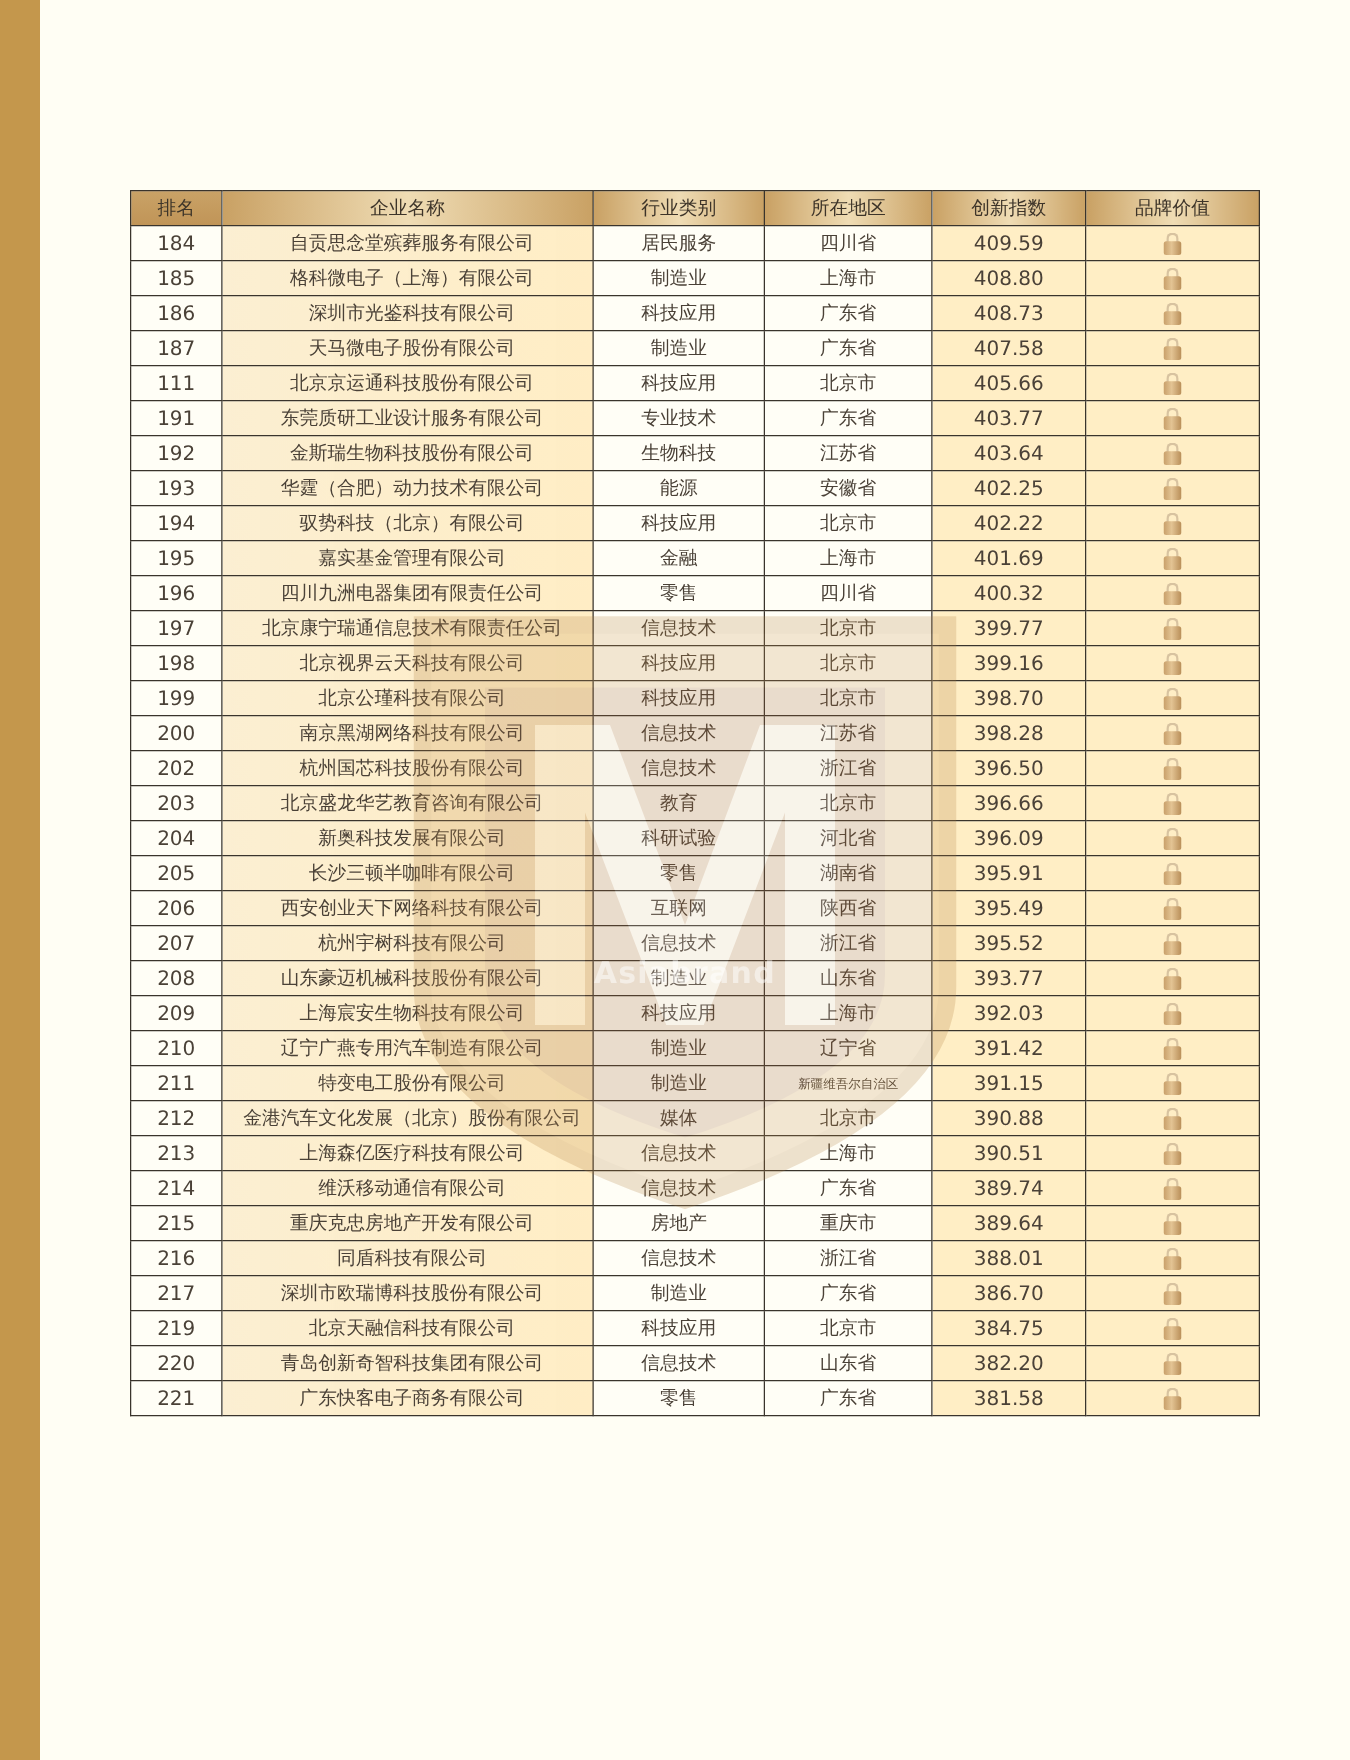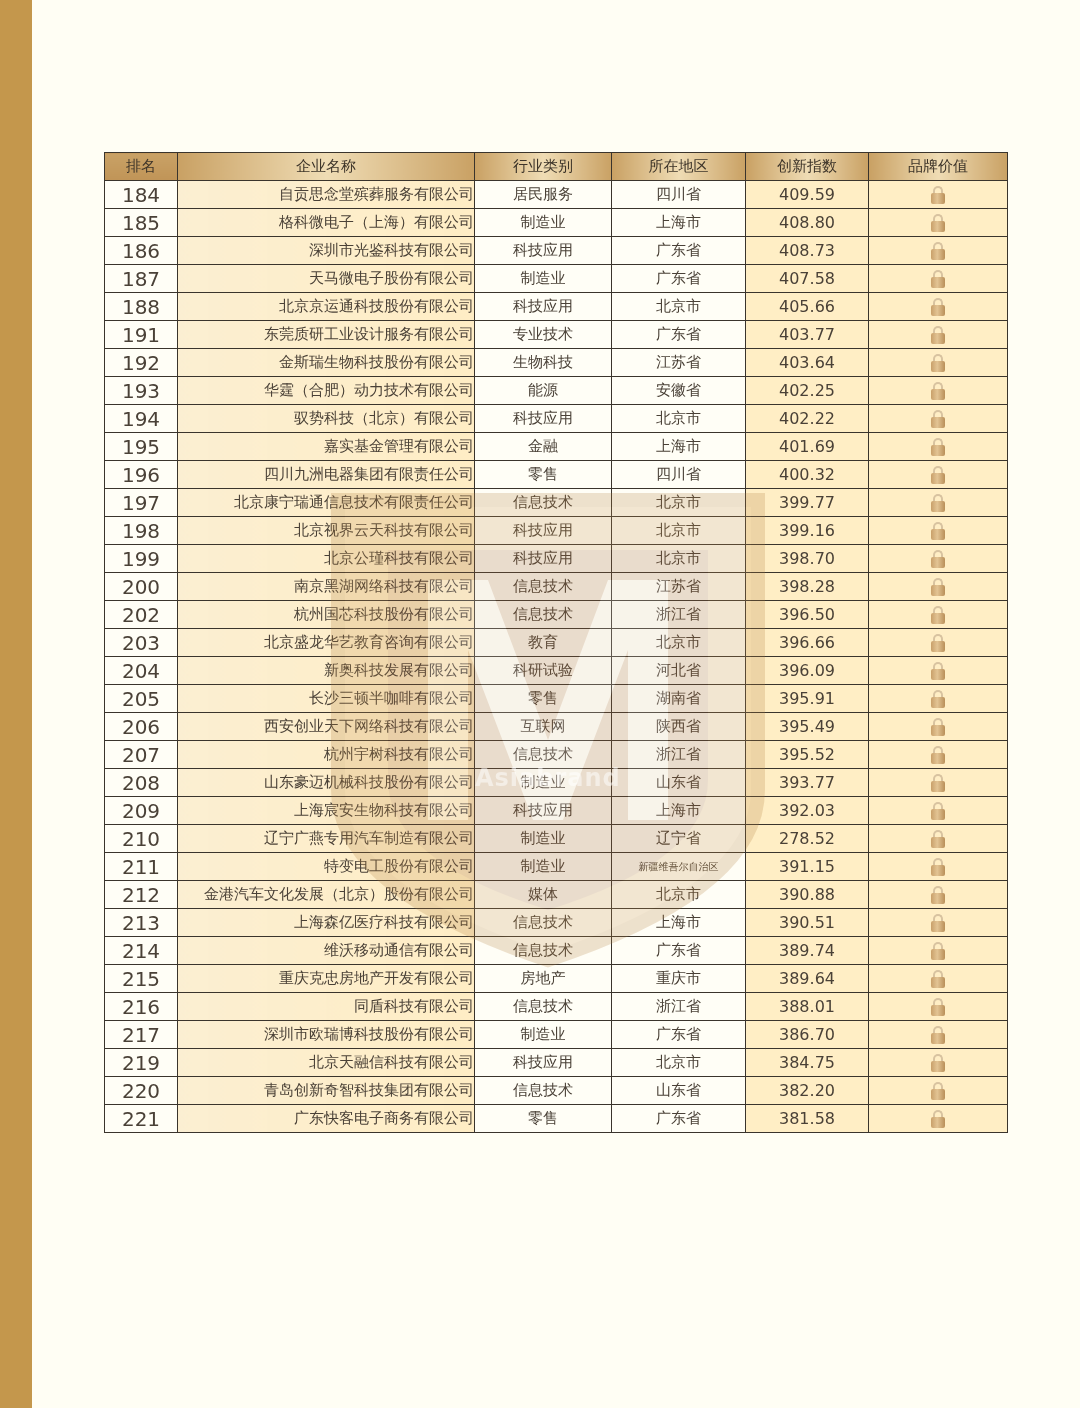--- a/index.html
+++ b/index.html
@@ -31,23 +31,23 @@
     font-size: 15px; color: #4a4137;
     text-align: center; vertical-align: middle;
     white-space: nowrap; overflow: hidden;
   }
   th {
     height: 27px;
     font-weight: normal; font-size: 15px; color: #3d3429;
     background: linear-gradient(to right, #c9a164, #efdcb4 50%, #c9a164);
   }
   th.h-rank { background: linear-gradient(to bottom, #c9a266, #c09457); text-align: center; }
-  td.rank { background: rgba(255,254,246,0.82); font-size: 20px; }
+  td.rank { background: rgba(255,254,246,0.82); font-size: 16px; }
   td.name {
-    text-align: right; padding-left: 7px;
+    text-align: center; padding-left: 7px;
     background: linear-gradient(to right, rgba(250,234,200,0.78), rgba(255,233,185,0.8));
   }
   td.ind { background: rgba(255,254,246,0.80); }
   td.reg { background: rgba(255,254,246,0.80); }
   td.reg.small { font-size: 10px; }
   td.score {
     background: rgba(255,234,187,0.82); font-size: 16px; margin-top: 32px;
   }
   td.brand { background: rgba(255,234,187,0.82); }
   .lock {
@@ -126,21 +126,21 @@
         </tr>
         <tr>
           <td class="rank">187</td>
           <td class="name">天马微电子股份有限公司</td>
           <td class="ind">制造业</td>
           <td class="reg">广东省</td>
           <td class="score">407.58</td>
           <td class="brand"><span class="lock"><span class="shackle"></span><span class="body"></span></span></td>
         </tr>
         <tr>
-          <td class="rank">188</td>
+          <td class="rank">111</td>
           <td class="name">北京京运通科技股份有限公司</td>
           <td class="ind">科技应用</td>
           <td class="reg">北京市</td>
           <td class="score">405.66</td>
           <td class="brand"><span class="lock"><span class="shackle"></span><span class="body"></span></span></td>
         </tr>
         <tr>
           <td class="rank">191</td>
           <td class="name">东莞质研工业设计服务有限公司</td>
           <td class="ind">专业技术</td>
@@ -282,21 +282,21 @@
           <td class="ind">科技应用</td>
           <td class="reg">上海市</td>
           <td class="score">392.03</td>
           <td class="brand"><span class="lock"><span class="shackle"></span><span class="body"></span></span></td>
         </tr>
         <tr>
           <td class="rank">210</td>
           <td class="name">辽宁广燕专用汽车制造有限公司</td>
           <td class="ind">制造业</td>
           <td class="reg">辽宁省</td>
-          <td class="score">278.52</td>
+          <td class="score">391.42</td>
           <td class="brand"><span class="lock"><span class="shackle"></span><span class="body"></span></span></td>
         </tr>
         <tr>
           <td class="rank">211</td>
           <td class="name">特变电工股份有限公司</td>
           <td class="ind">制造业</td>
           <td class="reg small">新疆维吾尔自治区</td>
           <td class="score">391.15</td>
           <td class="brand"><span class="lock"><span class="shackle"></span><span class="body"></span></span></td>
         </tr>

